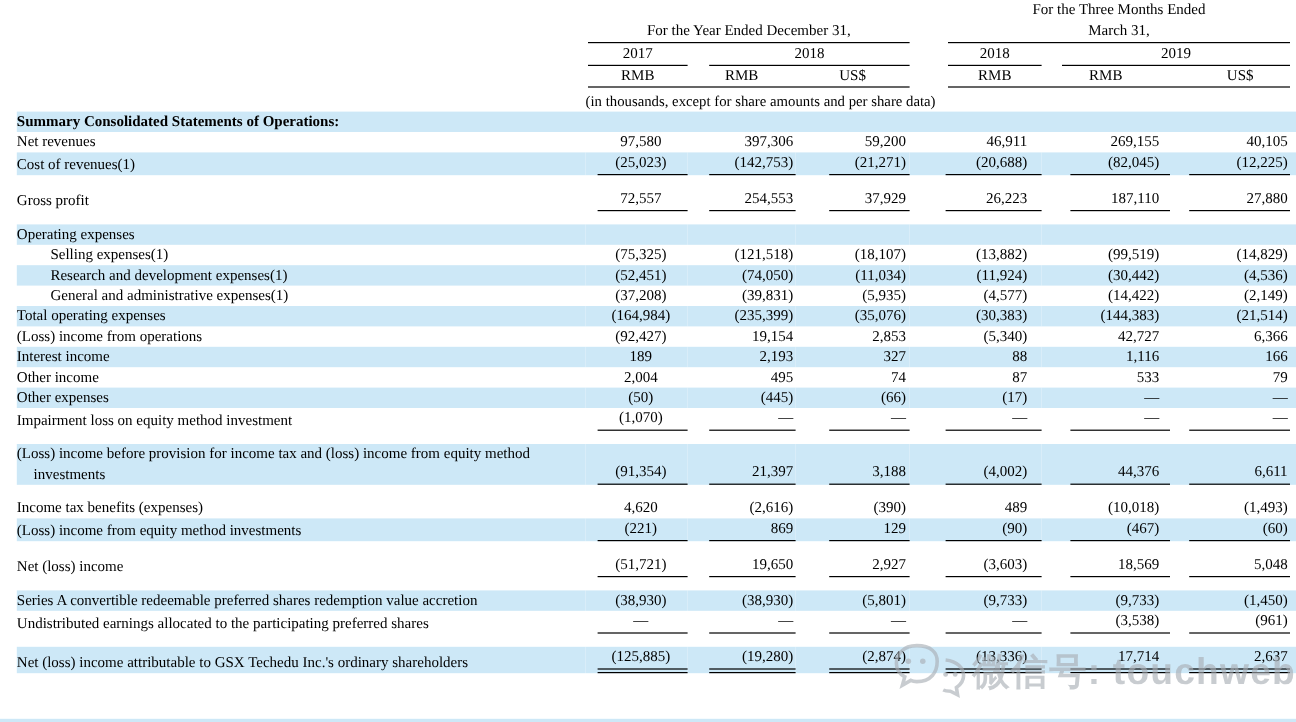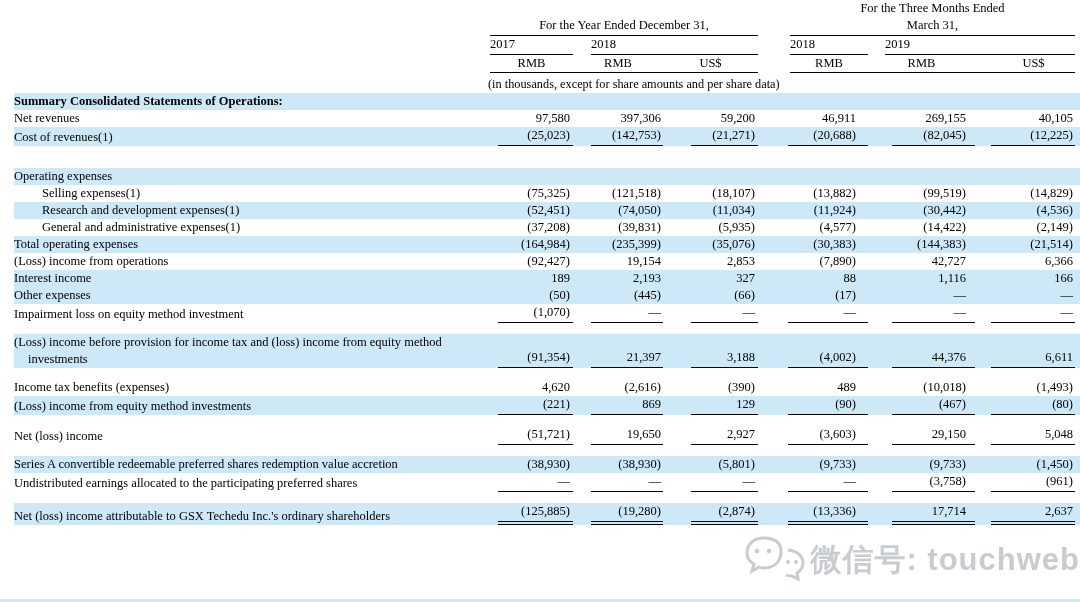--- a/index.html
+++ b/index.html
@@ -10,39 +10,39 @@
   .fin-table{
     border-collapse:collapse;table-layout:fixed;
     margin-left:14px;width:1066px;font-size:12.5px;
   }
   .fin-table td,.fin-table th{padding:0;vertical-align:bottom;line-height:17px;font-weight:normal;}
   thead th{font-weight:bold;}
   
   .grp{border-bottom:1.5px solid #000;text-align:center;padding-bottom:1px;}
   .grp.yr{margin-left:2px;}
   .grp.qt{margin-left:32px;margin-right:5px;}
-  .yline{border-bottom:1.5px solid #000;text-align:left;padding-bottom:1px;}
+  .yline{border-bottom:1.5px solid #000;text-align:center;padding-bottom:1px;}
   .y1{margin-left:2px;}
   .y23{margin-left:18px;}
   .y4{margin-left:32px;}
   .y56{margin-left:17px;margin-right:5px;}
   .cur{text-align:center;font-family:Liberation Serif, serif;}
   .thickline{border-top:1.9px solid #000;height:3px;}
   .tl-a{margin-left:2px;}
   .tl-b{margin-left:32px;margin-right:5px;}
   .note-cell{text-align:left;font-weight:bold;font-size:12.3px;line-height:16px;padding-bottom:1px;}
   
   .shaded{background:var(--stripe,#cde8f7);}
   .bold{font-weight:bold;}
   .lbl{padding-left:0;}
   .ind1 .lbl-t{padding-left:28px;display:block;}
   .hang .lbl-t{display:block;padding-left:14px;text-indent:-14px;}
   td.num{text-align:right;}
   .v{display:block;text-align:right;}
-  td.n1 .v{padding-right:3px;margin-left:10px;}
+  td.n1 .v{padding-right:3px;margin-left:10px;text-align:center;}
   td.n2 .v{padding-right:2px;margin-left:18px;}
   td.n3 .v{padding-right:3px;margin-left:28px;}
   td.n4 .v{padding-right:12px;margin-left:30px;}
   td.n5 .v{padding-right:9px;margin-left:24px;}
   td.n6 .v{padding-right:2px;margin-left:16px;margin-right:5px;}
   .r1{border-bottom:1.5px solid #000;padding-bottom:1px;}
   .r2{border-bottom:4px double #000;padding-bottom:1px;}
   tr.spacer td{height:11px;line-height:11px;}
   tr.section td{font-weight:bold;}
   
@@ -175,20 +175,41 @@
         <td class="num n5">
           <span class="v r1">(82,045)</span>
         </td>
         <td class="num n6">
           <span class="v r1">(12,225)</span>
         </td>
       </tr>
       <tr class="spacer">
         <td colspan="7"></td>
       </tr>
+      <tr class="bold ">
+        <td class="lbl"><span class="lbl-t">Gross profit</span></td>
+        <td class="num n1">
+          <span class="v r1">72,557</span>
+        </td>
+        <td class="num n2">
+          <span class="v r1">254,553</span>
+        </td>
+        <td class="num n3">
+          <span class="v r1">37,929</span>
+        </td>
+        <td class="num n4">
+          <span class="v r1">26,223</span>
+        </td>
+        <td class="num n5">
+          <span class="v r1">187,110</span>
+        </td>
+        <td class="num n6">
+          <span class="v r1">27,880</span>
+        </td>
+      </tr>
       <tr class="spacer">
         <td colspan="7"></td>
       </tr>
       <tr class="shaded ">
         <td class="lbl"><span class="lbl-t">Operating expenses</span></td>
         <td class="num n1"></td>
         <td class="num n2"></td>
         <td class="num n3"></td>
         <td class="num n4"></td>
         <td class="num n5"></td>
@@ -289,21 +310,21 @@
         <td class="num n1">
           <span class="v">(92,427)</span>
         </td>
         <td class="num n2">
           <span class="v">19,154</span>
         </td>
         <td class="num n3">
           <span class="v">2,853</span>
         </td>
         <td class="num n4">
-          <span class="v">(7,890)</span>
+          <span class="v">(5,340)</span>
         </td>
         <td class="num n5">
           <span class="v">42,727</span>
         </td>
         <td class="num n6">
           <span class="v">6,366</span>
         </td>
       </tr>
       <tr class="shaded ">
         <td class="lbl"><span class="lbl-t">Interest income</span></td>
@@ -317,20 +338,41 @@
           <span class="v">327</span>
         </td>
         <td class="num n4">
           <span class="v">88</span>
         </td>
         <td class="num n5">
           <span class="v">1,116</span>
         </td>
         <td class="num n6">
           <span class="v">166</span>
+        </td>
+      </tr>
+      <tr class="">
+        <td class="lbl"><span class="lbl-t">Other income</span></td>
+        <td class="num n1">
+          <span class="v">2,004</span>
+        </td>
+        <td class="num n2">
+          <span class="v">495</span>
+        </td>
+        <td class="num n3">
+          <span class="v">74</span>
+        </td>
+        <td class="num n4">
+          <span class="v">87</span>
+        </td>
+        <td class="num n5">
+          <span class="v">533</span>
+        </td>
+        <td class="num n6">
+          <span class="v">79</span>
         </td>
       </tr>
       <tr class="shaded ">
         <td class="lbl"><span class="lbl-t">Other expenses</span></td>
         <td class="num n1">
           <span class="v">(50)</span>
         </td>
         <td class="num n2">
           <span class="v">(445)</span>
         </td>
@@ -429,42 +471,42 @@
         <td class="num n3">
           <span class="v r1">129</span>
         </td>
         <td class="num n4">
           <span class="v r1">(90)</span>
         </td>
         <td class="num n5">
           <span class="v r1">(467)</span>
         </td>
         <td class="num n6">
-          <span class="v r1">(80)</span>
+          <span class="v r1">(60)</span>
         </td>
       </tr>
       <tr class="spacer">
         <td colspan="7"></td>
       </tr>
       <tr class="bold ">
         <td class="lbl"><span class="lbl-t">Net (loss) income</span></td>
         <td class="num n1">
           <span class="v r1">(51,721)</span>
         </td>
         <td class="num n2">
           <span class="v r1">19,650</span>
         </td>
         <td class="num n3">
           <span class="v r1">2,927</span>
         </td>
         <td class="num n4">
           <span class="v r1">(3,603)</span>
         </td>
         <td class="num n5">
-          <span class="v r1">29,150</span>
+          <span class="v r1">18,569</span>
         </td>
         <td class="num n6">
           <span class="v r1">5,048</span>
         </td>
       </tr>
       <tr class="spacer">
         <td colspan="7"></td>
       </tr>
       <tr class="shaded ">
         <td class="lbl"><span class="lbl-t">Series A convertible redeemable preferred shares redemption value accretion</span></td>
@@ -495,21 +537,21 @@
         <td class="num n2">
           <span class="v r1">—</span>
         </td>
         <td class="num n3">
           <span class="v r1">—</span>
         </td>
         <td class="num n4">
           <span class="v r1">—</span>
         </td>
         <td class="num n5">
-          <span class="v r1">(3,758)</span>
+          <span class="v r1">(3,538)</span>
         </td>
         <td class="num n6">
           <span class="v r1">(961)</span>
         </td>
       </tr>
       <tr class="spacer">
         <td colspan="7"></td>
       </tr>
       <tr class="shaded bold ">
         <td class="lbl"><span class="lbl-t">Net (loss) income attributable to GSX Techedu Inc.'s ordinary shareholders</span></td>

